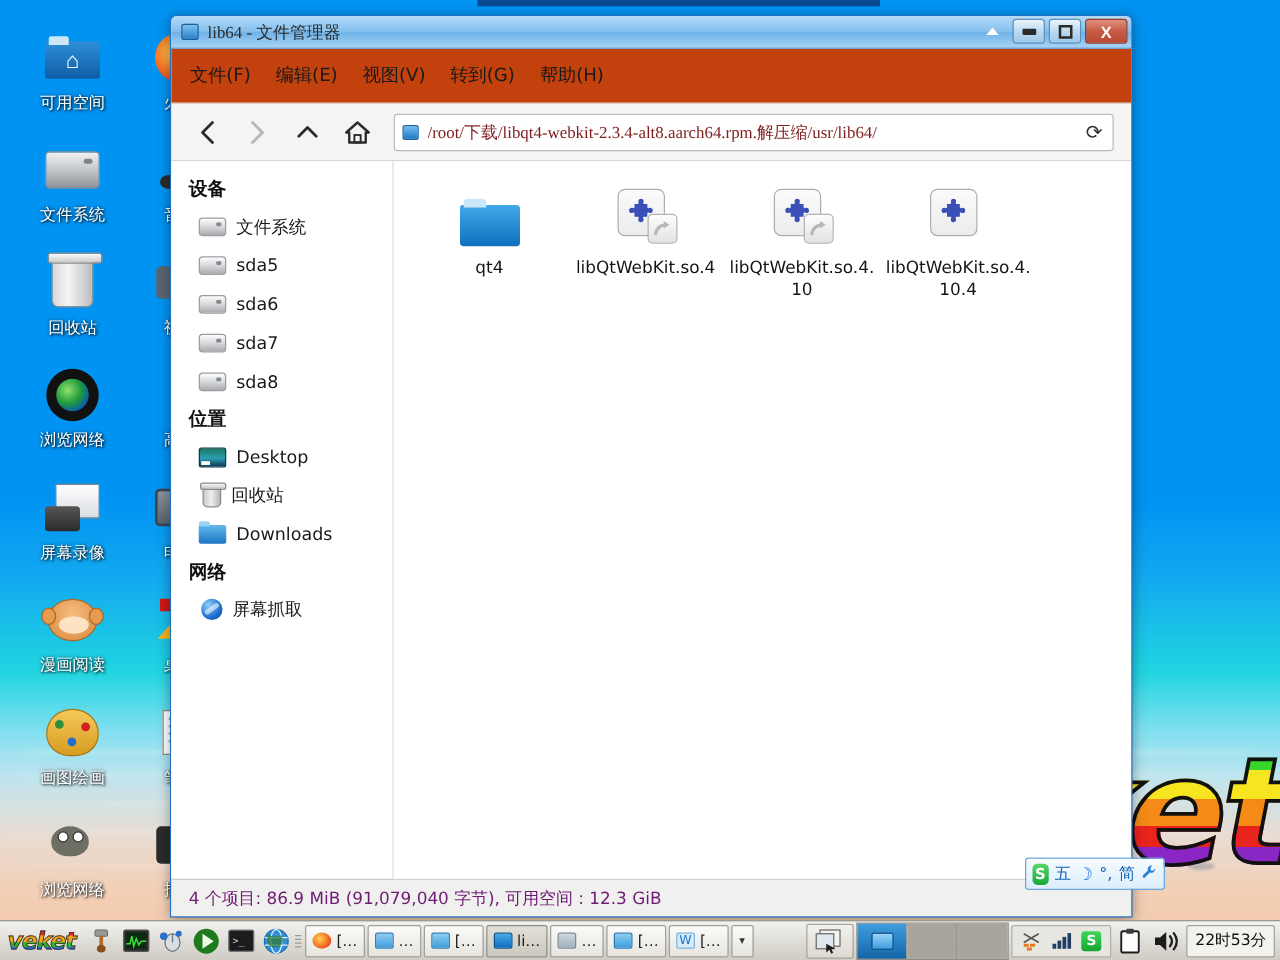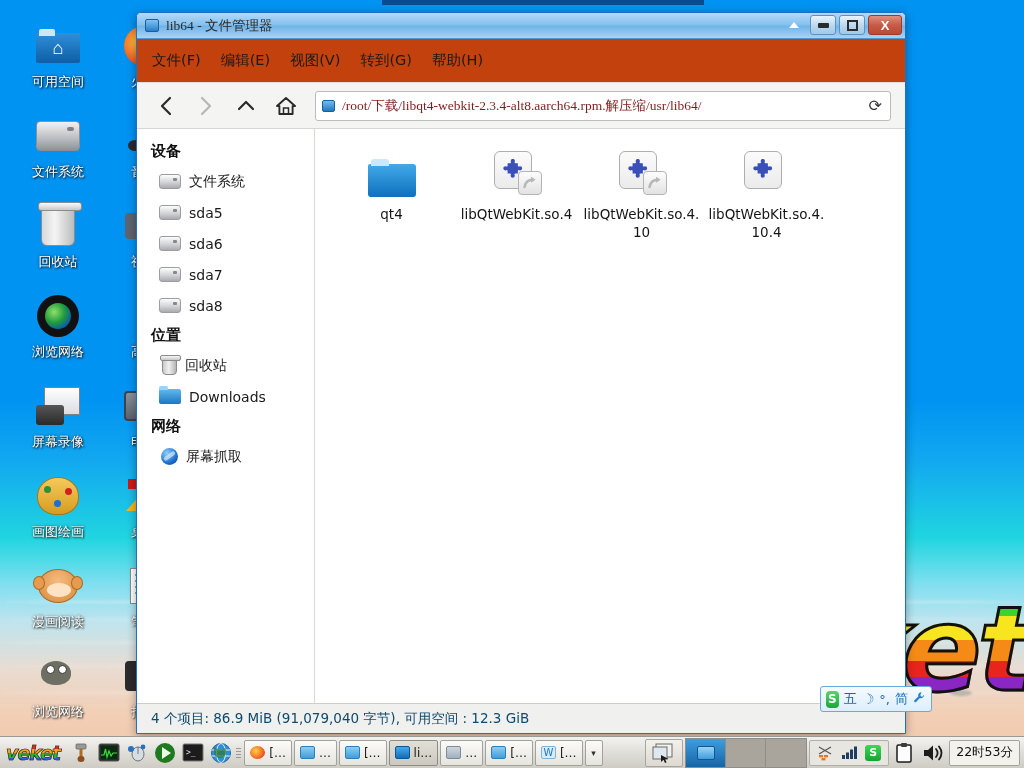--- a/index.html
+++ b/index.html
@@ -328,21 +328,21 @@
     background: linear-gradient(#fdfdfd,#e2e2e2);
     border: 1px solid #b4b4b4; border-radius: 4px;
     display: flex; align-items: center; justify-content: center;
   }
   .art-lib .linkbox svg { display:block; }
 
   #fm-statusbar {
     height: 30px; background: #f0f0ee;
     border-top: 1px solid #cfcfca;
     display: flex; align-items: center; padding-left: 14px;
-    font-size: 13.5px; color: #0c4a6e; font-family: "DejaVu Sans", sans-serif;
+    font-size: 13.5px; color: #701a75; font-family: "DejaVu Sans", sans-serif;
   }
 
   
   #ime-bar {
     position: absolute; left: 820px; top: 686px;
     width: 112px; height: 26px;
     background: linear-gradient(#f6fbff, #dceefb);
     border: 1px solid #6aa8dd; border-radius: 3px;
     display: flex; align-items: center; gap: 5px; padding: 0 5px;
     z-index: 40;
@@ -488,35 +488,35 @@
     <div class="desk-icon">
       <div class="glyph">
           <div class="ic-shot">
             <span></span>
           </div>
         </div>
       <div class="lbl">屏幕录像</div>
     </div>
     <div class="desk-icon">
       <div class="glyph">
+          <div class="ic-monkey">
+            <span></span>
+          </div>
+        </div>
+      <div class="lbl">漫画阅读</div>
+    </div>
+    <div class="desk-icon">
+      <div class="glyph">
         <div class="ic-paint">
           <i style="left:6px;top:8px;background:#2f8f3c;"></i>
           <i style="left:16px;top:22px;background:#1f6fd0;"></i>
           <i style="left:27px;top:10px;background:#d02020;"></i>
         </div>
       </div>
       <div class="lbl">画图绘画</div>
-    </div>
-    <div class="desk-icon">
-      <div class="glyph">
-          <div class="ic-monkey">
-            <span></span>
-          </div>
-        </div>
-      <div class="lbl">漫画阅读</div>
     </div>
     <div class="desk-icon">
       <div class="glyph">
           <div class="ic-gimp">
             <i></i>
             <i class="e2"></i>
           </div>
         </div>
       <div class="lbl">浏览网络</div>
     </div>
@@ -653,20 +653,24 @@
         <span class="sbi drive"></span>
         <span>sda7</span>
       </div>
       <div class="sb-item">
         <span class="sbi drive"></span>
         <span>sda8</span>
       </div>
 
       <div class="sb-head">位置</div>
 
+      <div class="sb-item">
+        <span class="sbi desktop"></span>
+        <span>Desktop</span>
+      </div>
       <div class="sb-item">
         <span class="sbi trash"></span>
         <span>回收站</span>
       </div>
       <div class="sb-item">
         <span class="sbi folder"></span>
         <span>Downloads</span>
       </div>
 
       <div class="sb-head">网络</div>

